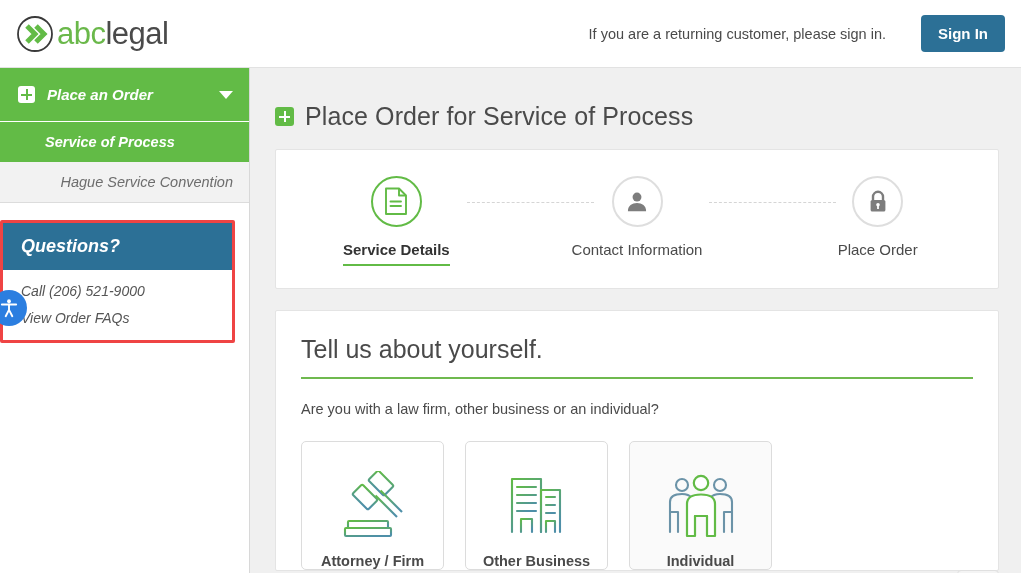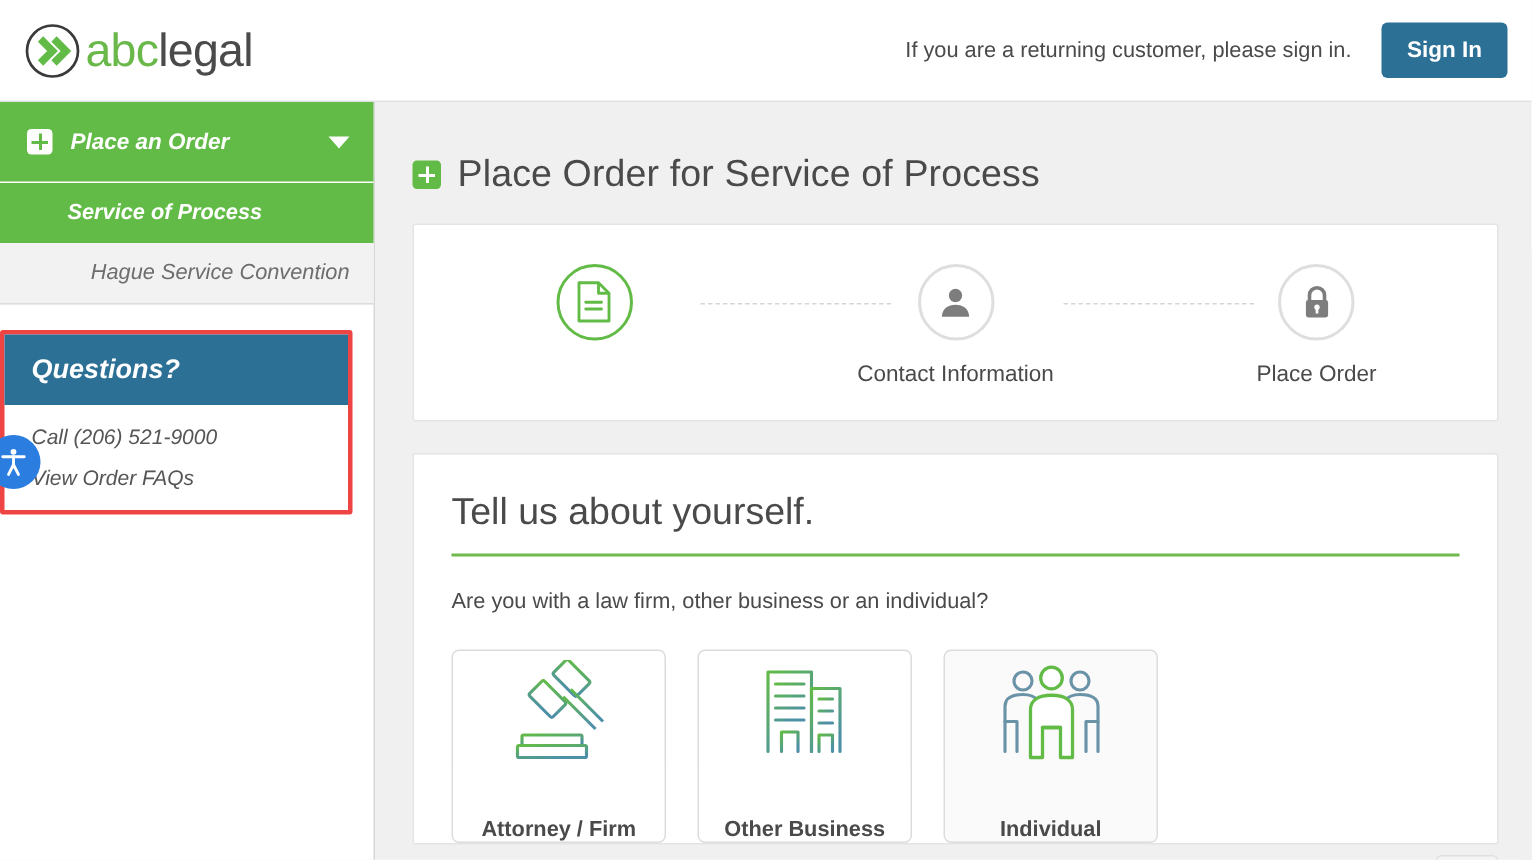--- a/index.html
+++ b/index.html
@@ -38,21 +38,21 @@
 
   .header-right {
     margin-left: auto;
     display: flex;
     align-items: center;
     margin-right: 16px;
   }
   .returning-text {
     font-size: 14.5px;
     color: #4a4a4a;
-    margin-right: 20px;
+    margin-right: 35px;
   }
   .signin-btn {
     background: #2c7096;
     color: #ffffff;
     border: none;
     border-radius: 4px;
     font-size: 15px;
     font-weight: 700;
     padding: 10px 17px;
     cursor: pointer;
@@ -278,21 +278,21 @@
   }
   .choice-card {
     width: 143px;
     height: 129px;
     border: 1px solid #dcdcdc;
     border-radius: 5px;
     background: #ffffff;
     display: flex;
     flex-direction: column;
     align-items: center;
-    justify-content: space-between;
+    justify-content: flex-end;
     cursor: pointer;
   }
   .choice-card.shaded { background: #fafafa; }
   .choice-icon {
     height: 86px;
     display: flex;
     align-items: center;
     justify-content: center;
   }
   .choice-label {
@@ -377,20 +377,21 @@
       <div class="step-line l2"></div>
 
       <div class="step active">
         <div class="step-circle">
           <svg width="26" height="29" viewBox="0 0 26 29">
             <path d="M3 1.5 H16 L23 8.5 V27 H3 Z" fill="none" stroke="#62bb46" stroke-width="1.9" stroke-linejoin="round"></path>
             <path d="M16 1.5 V8.5 H23" fill="none" stroke="#62bb46" stroke-width="1.9" stroke-linejoin="round"></path>
             <path d="M7.5 14.5 H18 M7.5 19 H18" stroke="#62bb46" stroke-width="1.9" stroke-linecap="round"></path>
           </svg>
         </div>
+        <div class="step-label">Service Details</div>
       </div>
 
       <div class="step">
         <div class="step-circle">
           <svg width="26" height="26" viewBox="0 0 24 24">
             <circle cx="12" cy="7.4" r="4.1" fill="#7d7d7d"></circle>
             <path d="M3.6 20.5 C3.6 15.6 7.4 13 12 13 C16.6 13 20.4 15.6 20.4 20.5 Z" fill="#7d7d7d"></path>
           </svg>
         </div>
         <div class="step-label">Contact Information</div>

